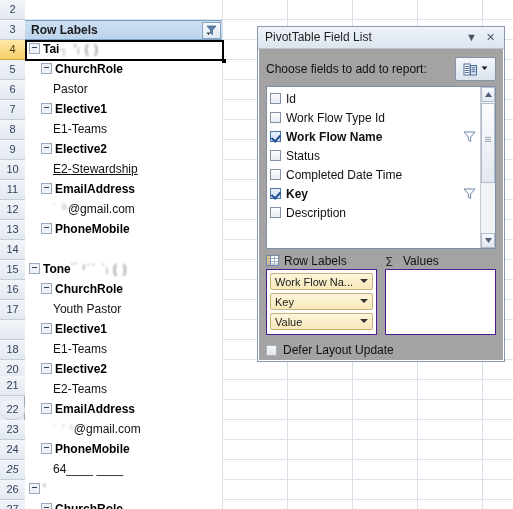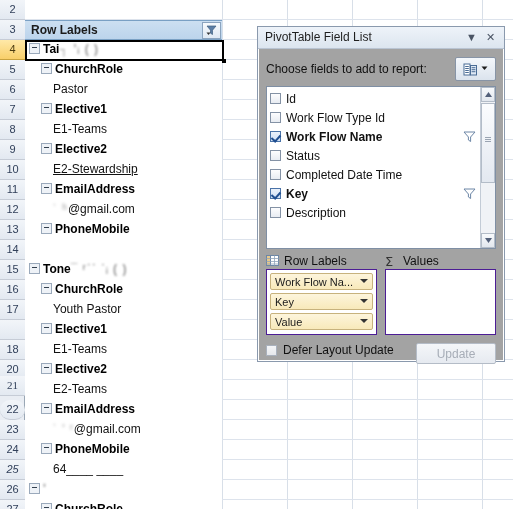--- a/index.html
+++ b/index.html
@@ -215,21 +215,21 @@
       <div class="rowhdr" style="top: 180px;">11</div>
       <div class="rowhdr" style="top: 200px;">12</div>
       <div class="rowhdr" style="top: 220px;">13</div>
       <div class="rowhdr" style="top: 240px;">14</div>
       <div class="rowhdr" style="top: 260px;">15</div>
       <div class="rowhdr" style="top: 280px;">16</div>
       <div class="rowhdr" style="top: 300px;">17</div>
       <div class="rowhdr" style="top: 320px; padding-left: 41px;">18</div>
       <div class="rowhdr" style="top: 340px;">18</div>
       <div class="rowhdr" style="top: 360px;">20</div>
-      <div class="rowhdr" style="top: 376px; font-family: Liberation Serif, serif;">21</div>
+      <div class="rowhdr" style="top: 376px;">21</div>
       <div class="rowhdr" style="top: 400px; border-radius: 10px;">22</div>
       <div class="rowhdr" style="top: 420px;">23</div>
       <div class="rowhdr" style="top: 440px;">24</div>
       <div class="rowhdr" style="top: 460px; font-style: italic;">25</div>
       <div class="rowhdr" style="top: 480px;">26</div>
       <div class="rowhdr" style="top: 500px;">27</div>
     </div>
   <div id="pivot">
       <div class="cell hdr" style="top: 20px;"><span>Row Labels</span></div>
       <div class="cell lvl0" style="top: 40px; background: rgb(255, 255, 255);"><span class="pm"><i></i></span><span>Tai</span><span class="redact s1">┐      ’ᵢ ( )</span></div>
@@ -402,17 +402,16 @@
         <div class="dropzone" id="dz-values"></div>
       </div>
 
     </div>
 
     <div id="bottom-row">
       <div id="defer">
         <span class="cbx" id="defer-cbx"></span>
         <span>Defer Layout Update</span>
       </div>
-      <div id="update-btn">Update</div>
     </div>
 
   </div>
 </div>
 
 </body></html>

